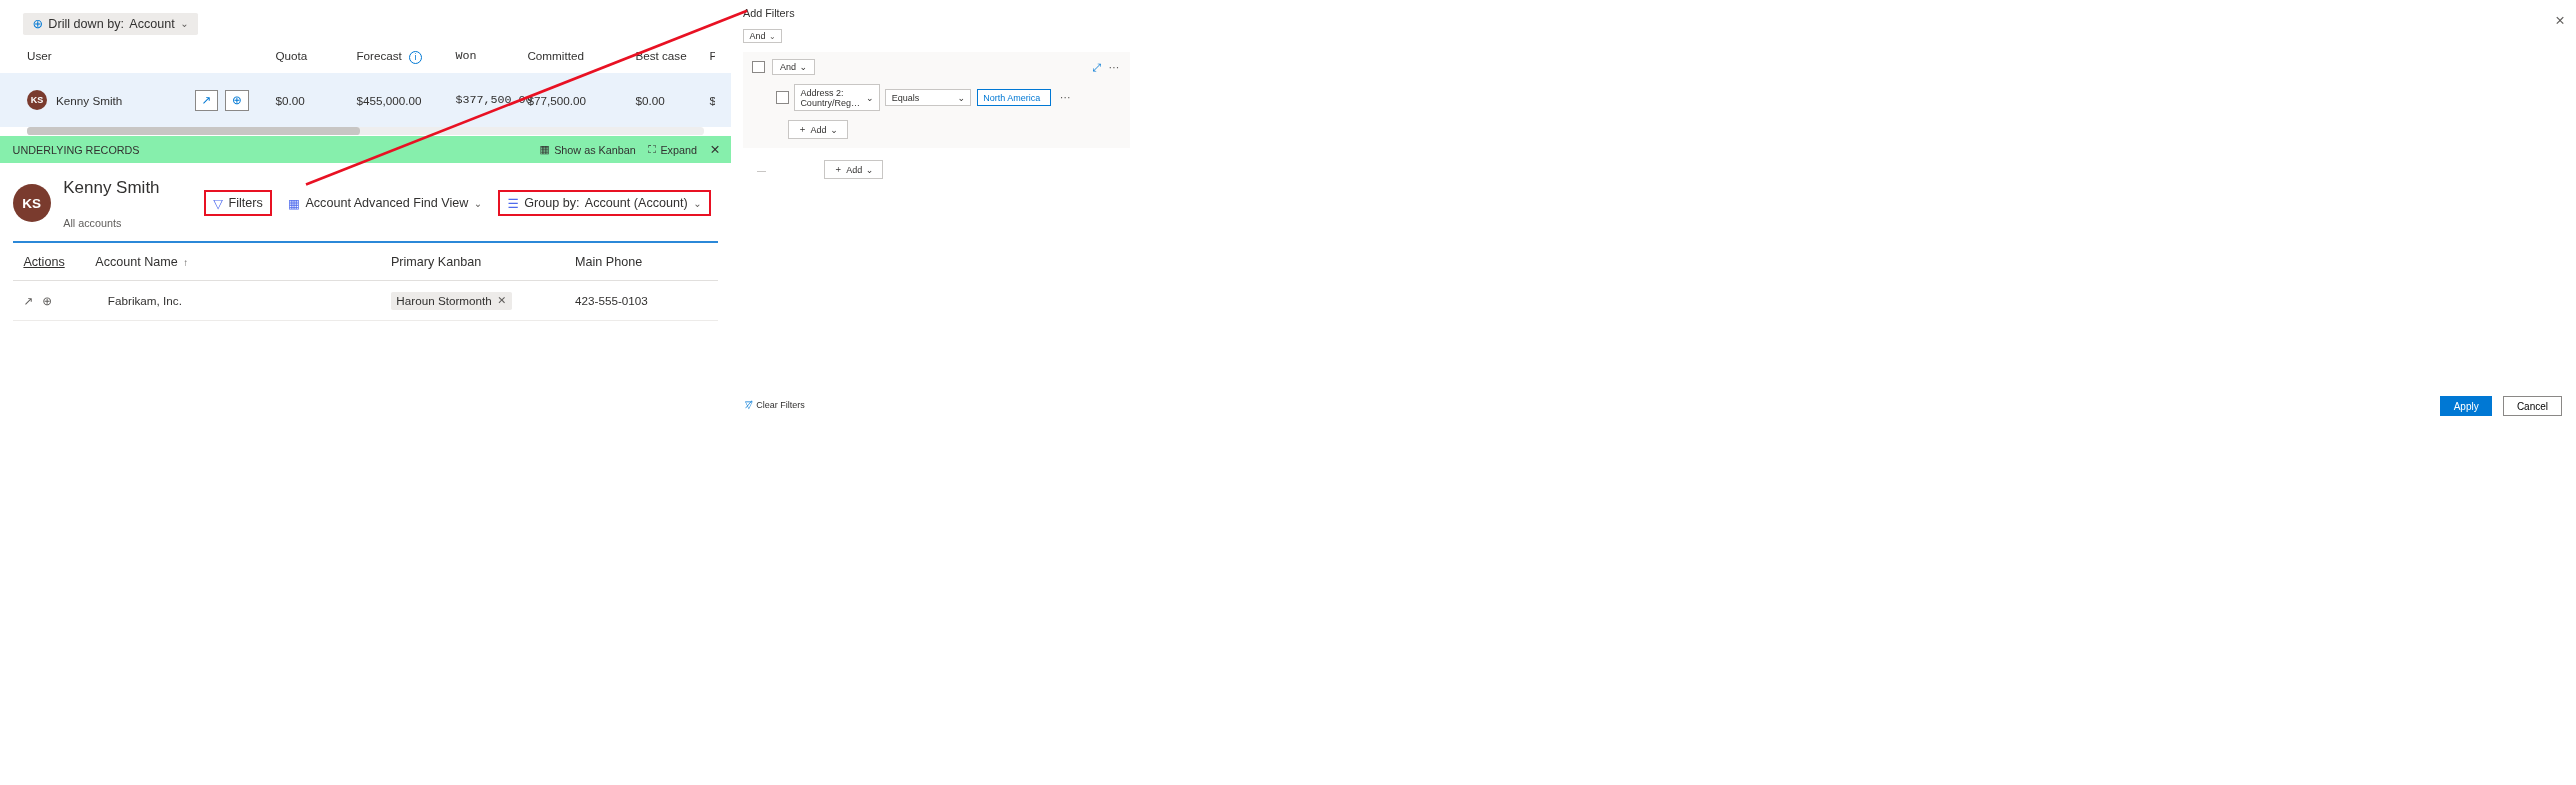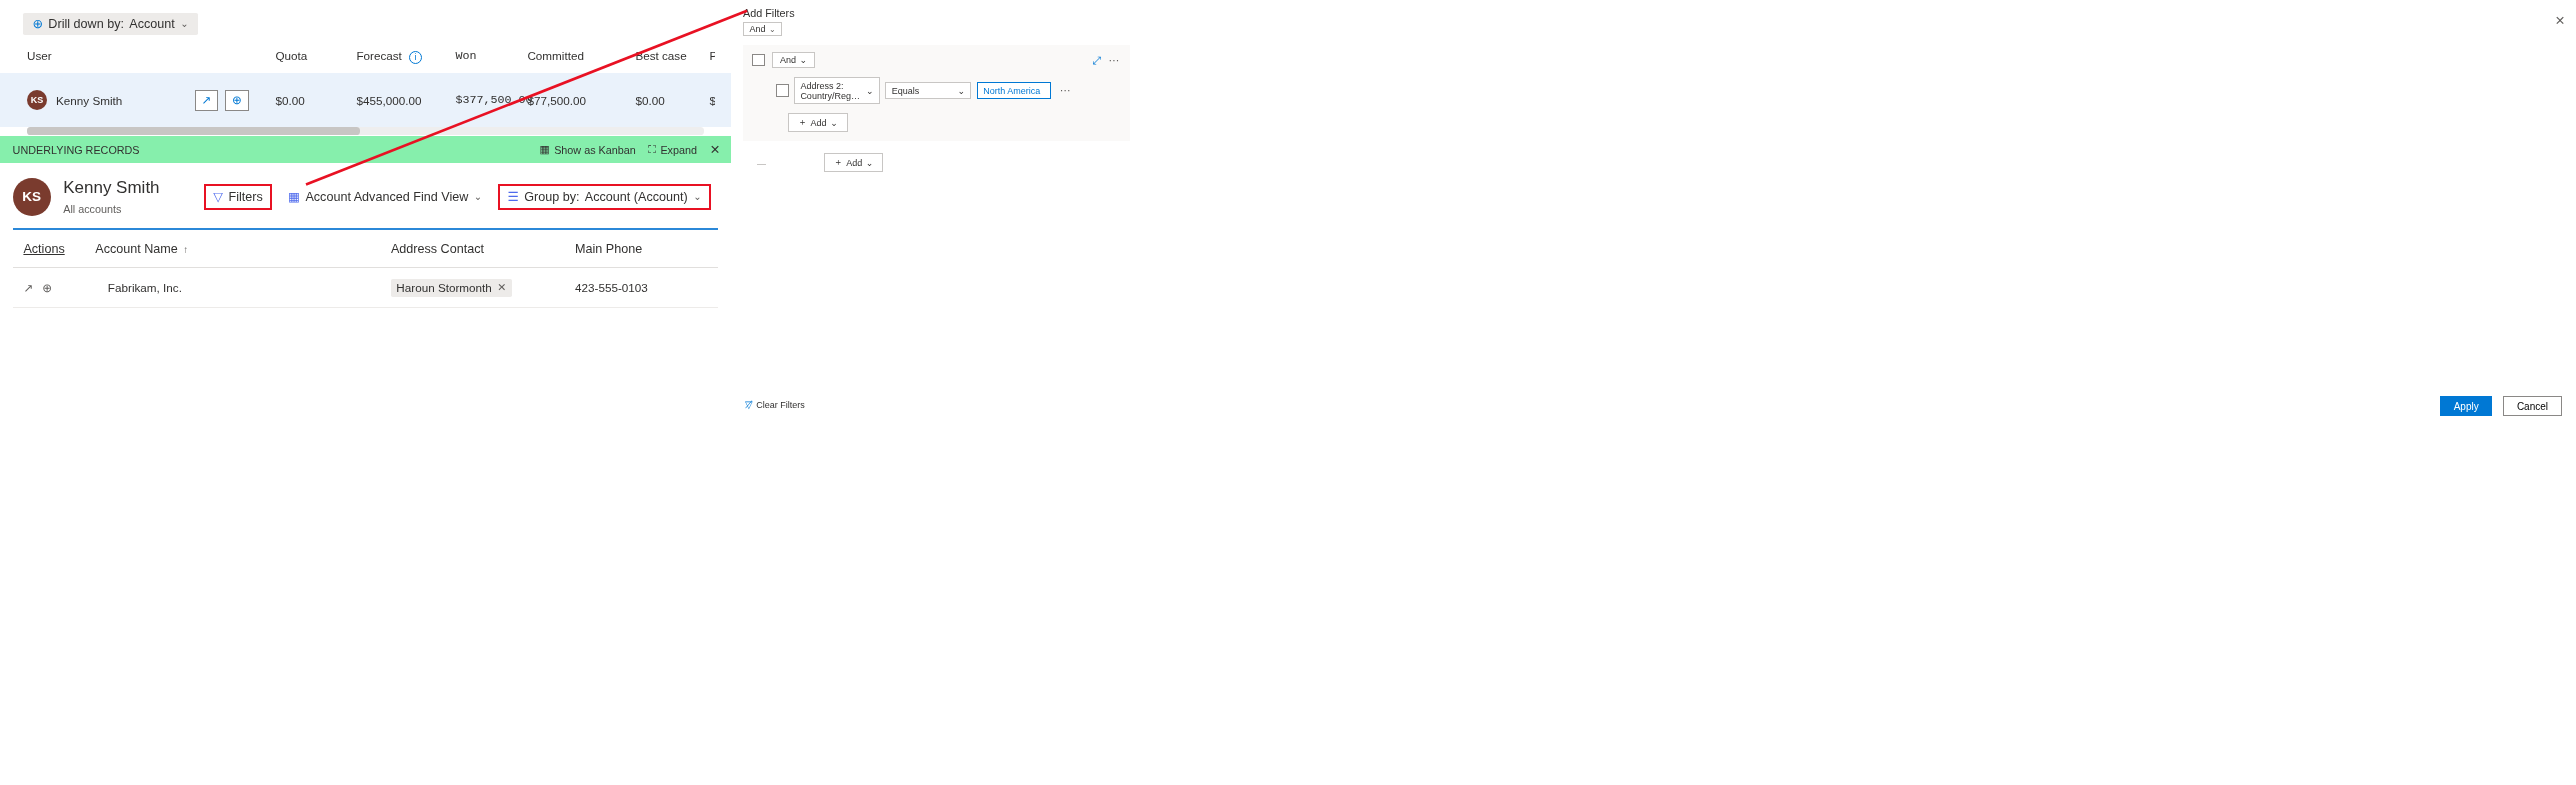--- a/index.html
+++ b/index.html
@@ -91,21 +91,21 @@
   .detail-head {
     display:flex; align-items:center; padding:14.4px 9px 12.6px 12.6px; gap:12.6px;
   }
   .avatar-lg {
     width:38px; height:38px; border-radius:50%;
     background:#7a3b2e; color:#fff;
     display:flex; align-items:center; justify-content:center;
     font-size:13.5px; font-weight:600;
   }
   .detail-title { font-size:17px; font-weight:400; }
-  .detail-sub { font-size:10.8px; color:#605e5c; margin-top:5px;}
+  .detail-sub { font-size:10.8px; color:#605e5c; margin-top:19px;}
   .detail-ctrls { display:flex; align-items:center; gap:9px; margin-left:32px;}
   .ctrl {
     display:flex; align-items:center; gap:5.4px;
     padding:3.6px 7.2px; cursor:pointer; color:#323130; font-size:12.6px;
   }
   .ctrl .chev { color:#605e5c; font-size:10px; }
   .ctrl-icon-blue { color:#4f6bed; }
   .hl-red { border:2.7px solid #e81123; }
   .table-h {
     display:flex; align-items:center;
@@ -135,21 +135,21 @@
   .leader {
     position:absolute; z-index:40;
     pointer-events:none;
   }
 
   
   .right-pane {
     position:absolute; left:743px; top:7.2px;
     width:657px;
   }
-  .rp-title { font-size:10.8px; color:#323130; margin-bottom:2px;}
+  .rp-title { font-size:10.8px; color:#323130; margin-bottom:9px;}
   .pill {
     display:inline-flex; align-items:center; gap:3.6px;
     border:0.9px solid #c8c6c4; background:#fff;
     padding:0.9px 5.4px; font-size:9px; cursor:pointer;
   }
   .pill .chev { font-size:8px; color:#605e5c;}
   .builder {
     margin-top:9px; background:#faf9f8; border:0; padding:7.2px 9px 9px 9px;
     width:387px;
   }
@@ -281,21 +281,21 @@
       </span>
     </span>
   </div>
 
   <div class="table-h">
     <div class="th-actions">Actions</div>
     <div class="th-acct">
       <span>Account Name</span>
       <span class="sort-up">↑</span>
     </div>
-    <div class="th-contact">Address Contact</div>
+    <div class="th-contact">Primary Kanban</div>
     <div class="th-phone">Main Phone</div>
   </div>
 
   <div class="tr">
     <div class="tr-actions">
       <span>↗</span>
       <span>⊕</span>
     </div>
     <div class="tr-acct">Fabrikam, Inc.</div>
     <div class="tr-contact">

